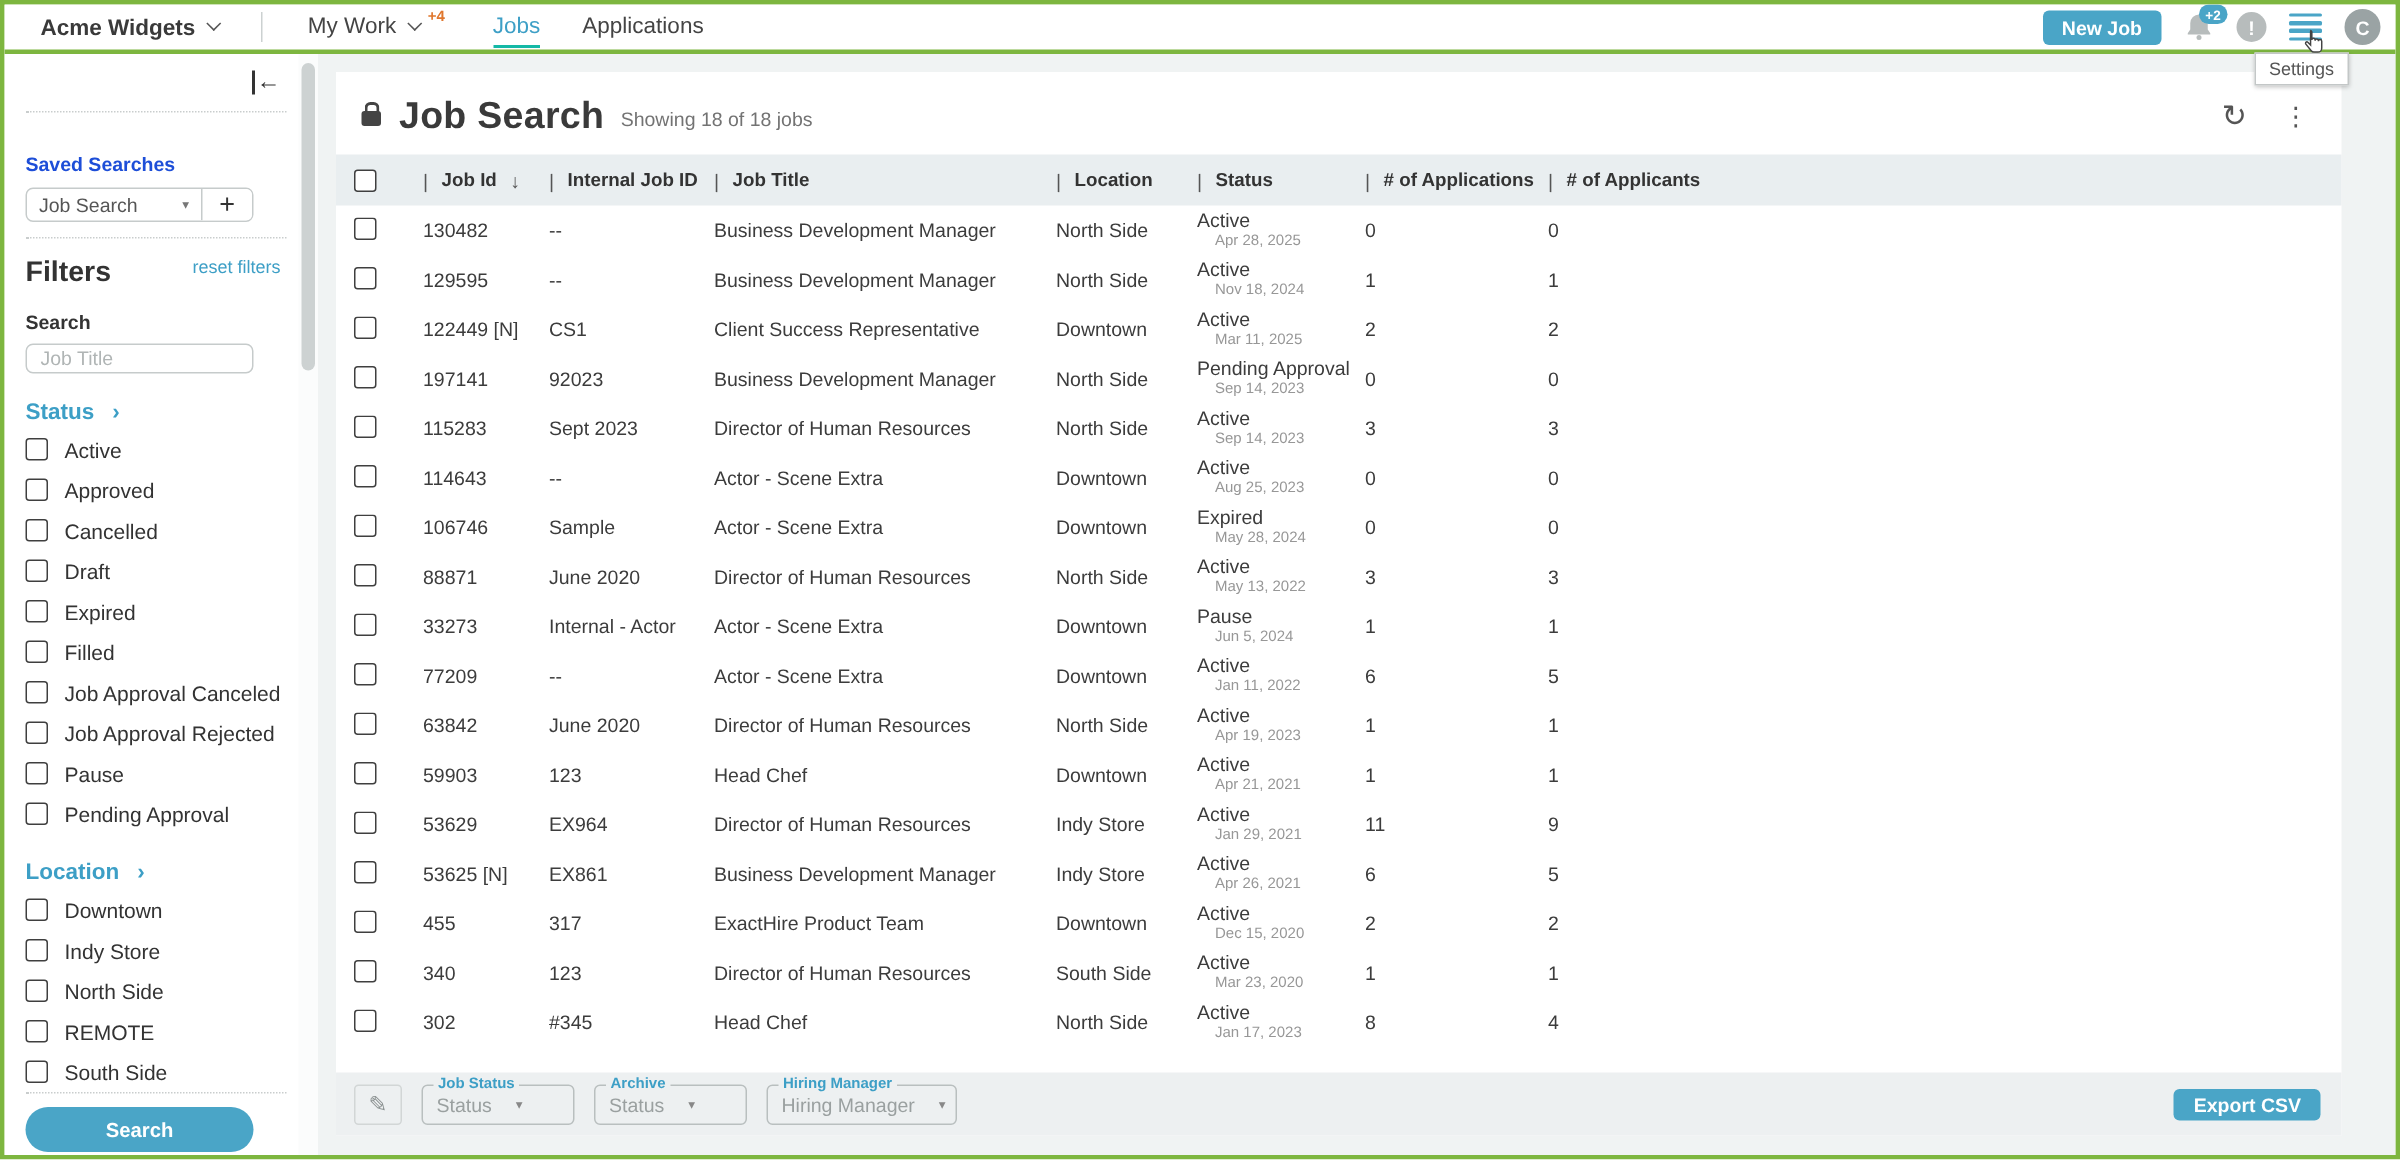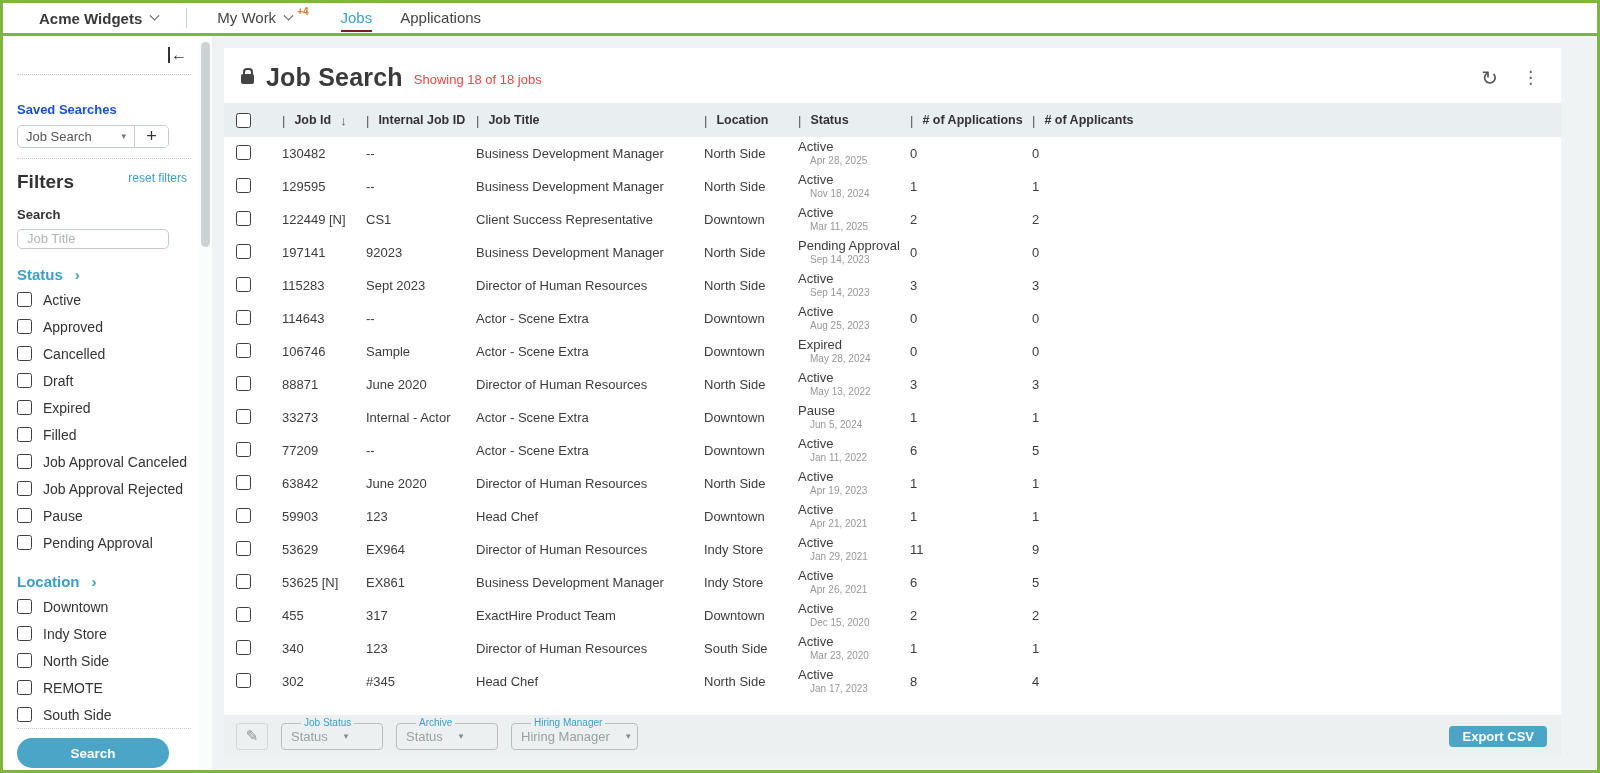--- a/index.html
+++ b/index.html
@@ -1,28 +1,28 @@
 <!DOCTYPE html>
 <html><head>
 <meta charset="utf-8">
 <style>
   * { box-sizing: border-box; margin: 0; padding: 0; }
   body { font-family: "Liberation Sans", "DejaVu Sans", sans-serif; background:#fff; }
   .frame { width:1600px; height:773px; border:3px solid #7db63f; display:flex; flex-direction:column; overflow:hidden; background:#fff; }
 
   
-  .topnav { height:30px; min-height:30px; background:#fff; display:flex; align-items:center; justify-content:space-between; padding:0 10px 0 36px; }
+  .topnav { height:30px; min-height:30px; background:#fff; display:flex; align-items:center; justify-content:space-between; padding:0 10px 0 24px; }
   .nav-left { display:flex; align-items:center; }
   .brand { display:flex; align-items:center; gap:9px; font-size:15px; font-weight:bold; color:#3a3a3a; cursor:pointer; }
   .chev { width:7px; height:7px; border-right:1.6px solid #555; border-bottom:1.6px solid #555; transform:rotate(45deg) translate(-2px,-2px); display:inline-block; }
   .nav-divider { width:1px; height:20px; background:#ccd1d1; margin:0 30px 0 28px; }
   .nav-item { display:flex; align-items:flex-start; gap:9px; font-size:15px; color:#444; margin-right:28px; cursor:pointer; position:relative; padding:4px 0 6px; }
   .nav-item .chev { margin-top:6px; }
   .sup-badge { color:#e0772e; font-size:10px; font-weight:bold; position:relative; top:-3px; left:-4px; }
-  .nav-item.active { color:#3d9fc6; border-bottom:2px solid #7f1d1d; padding-bottom:4px; }
+  .nav-item.active { color:#3d9fc6; border-bottom:2px solid #14b8a6; padding-bottom:4px; }
   .nav-right { display:flex; align-items:center; gap:15px; }
   .btn-teal { background:#4aa5c7; color:#fff; border:none; border-radius:4px; font-family:inherit; font-weight:bold; cursor:pointer; }
   .new-job { height:23px; padding:0 13px; font-size:13px; }
   .bell-wrap { position:relative; width:20px; height:20px; }
   .badge-pill { position:absolute; top:-5px; right:-9px; background:#4aa5c7; color:#fff; font-size:9px; font-weight:bold; padding:1.5px 4.5px; border-radius:8px; }
   .alert-circle { width:20px; height:20px; border-radius:50%; background:#b7bcbc; color:#fff; font-weight:bold; font-size:13px; display:flex; align-items:center; justify-content:center; }
   .menu-wrap { position:relative; width:22px; height:18px; display:flex; flex-direction:column; justify-content:space-between; cursor:pointer; }
   .menu-wrap .bar { height:2.4px; background:#4aa5c7; border-radius:1px; }
   .tooltip { position:absolute; top:26px; right:-18px; background:#fff; border:1px solid #c3c7c7; box-shadow:0 1px 3px rgba(0,0,0,.25); padding:3px 9px; font-size:12px; color:#555; white-space:nowrap; z-index:30; }
   .cursor { position:absolute; top:10px; left:8px; z-index:31; }
@@ -59,41 +59,41 @@
   .check-row .lbl { font-size:14px; color:#333; }
   .sb-bottom { margin-top:auto; }
   .sb-search-btn { width:152px; height:30px; border-radius:15px; font-size:13.5px; margin:9px 0 2px; }
 
   
   .card { background:#fff; flex:1; display:flex; flex-direction:column; min-height:0; }
   .card-head { display:flex; align-items:center; padding:15px 14px 9px 17px; }
   .lock { width:13px; height:10px; background:#444; border-radius:2px; position:relative; margin:3px 2px 0 0; }
   .lock::before { content:''; position:absolute; top:-6px; left:1.5px; width:6px; height:7px; border:2px solid #444; border-bottom:none; border-radius:4px 4px 0 0; }
   .page-title { font-size:25px; font-weight:bold; color:#3a3a3a; margin-left:10px; letter-spacing:.2px; }
-  .subtitle { font-size:13px; color:#ef4444; margin-left:11px; align-self:flex-end; padding-bottom:5px; }
+  .subtitle { font-size:13px; color:#737373; margin-left:11px; align-self:flex-end; padding-bottom:5px; }
   .head-spacer { flex:1; }
   .refresh-icon { font-size:20px; color:#555; margin-right:24px; cursor:pointer; }
   .kebab-icon { font-size:17px; color:#555; margin-right:8px; cursor:pointer; letter-spacing:0; }
 
   .grid { display:grid; grid-template-columns:46px 84px 110px 228px 94px 112px 122px 1fr; align-items:center; padding-left:12px; }
   .thead { background:#e9eef0; height:34px; min-height:34px; font-size:12.5px; font-weight:bold; color:#333; margin-top:2px; }
   .th { display:flex; align-items:center; gap:9px; }
   .pipe { color:#555; font-weight:normal; font-size:13px; }
   .sort { font-size:13px; color:#555; font-weight:normal; }
   .rows { flex:1; overflow:hidden; }
   .row { height:33px; font-size:13px; color:#3c3c3c; }
   .cell { overflow:hidden; white-space:nowrap; }
   .status-cell { line-height:1.15; }
   .status-cell .st { font-size:13px; color:#3c3c3c; }
   .status-cell .dt { font-size:10px; color:#979797;margin-left:12px; }
 
   .card-foot { height:42px; min-height:42px; background:#edf0f1; display:flex; align-items:center; gap:13px; padding:0 14px 0 12px; }
   .pencil-btn { width:32px; height:27px; border:1px solid #d2d6d6; border-radius:3px; background:transparent; color:#8a9090; font-size:15px; cursor:pointer; }
   .foot-select { position:relative; height:27px; border:1px solid #b9bfbf; border-radius:4px; display:flex; align-items:center; padding:0 7px 0 9px; font-size:13px; color:#9aa0a0; background:transparent; cursor:pointer; }
-  .foot-select .fl { position:absolute; top:-7px; left:7px; font-size:10px; color:#3d9fc6; background:#edf0f1; padding:0 3px; font-weight:normal;margin-left:12px; }
+  .foot-select .fl { position:absolute; top:-7px; left:7px; font-size:10px; color:#3d9fc6; background:#edf0f1; padding:0 3px; font-weight:bold; }
   .foot-select .caret { font-size:9px; color:#888; margin-left:16px; }
   .export-btn { margin-left:auto; height:21px; padding:0 13px; font-size:13px; }
 </style>
 </head>
 <body>
 
 <div class="frame">
 
   <header class="topnav">
     <div class="nav-left">
@@ -106,20 +106,42 @@
         <span>My Work</span>
         <span class="chev"></span>
         <span class="sup-badge">+4</span>
       </div>
       <div class="nav-item active">
         <span>Jobs</span>
       </div>
       <div class="nav-item">
         <span>Applications</span>
       </div>
+    </div>
+    <div class="nav-right">
+      <button class="btn-teal new-job">New Job</button>
+      <div class="bell-wrap">
+        <svg width="20" height="20" viewBox="0 0 24 24">
+          <path fill="#b7bcbc" d="M12 2a7 7 0 0 0-7 7v5l-2 3v1h18v-1l-2-3V9a7 7 0 0 0-7-7z"></path>
+          <circle cx="12" cy="20.3" r="2" fill="#b7bcbc"></circle>
+        </svg>
+        <span class="badge-pill">+2</span>
+      </div>
+      <div class="alert-circle">!</div>
+      <div class="menu-wrap">
+        <span class="bar"></span>
+        <span class="bar"></span>
+        <span class="bar"></span>
+        <span class="bar"></span>
+        <svg class="cursor" width="17" height="22" viewBox="0 0 24 30">
+          <path fill="#fff" stroke="#444" stroke-width="1.4" d="M9 3v12l-2.6-2.6c-.8-.8-2.1-.2-2.1.9 0 .3.1.6.3.9l5 6.2c.6.8 1.6 1.3 2.6 1.3h3.6c2 0 3.7-1.7 3.7-3.7v-6.5c0-.9-.7-1.6-1.6-1.6-.8 0-1.5.7-1.5 1.6v-.6c0-.9-.7-1.6-1.6-1.6-.8 0-1.5.7-1.5 1.6v-.6c0-.9-.7-1.6-1.6-1.6-.8 0-1.5.7-1.5 1.6V3c0-.9-.7-1.6-1.6-1.6C9.7 1.4 9 2.1 9 3z"></path>
+        </svg>
+        <div class="tooltip">Settings</div>
+      </div>
+      <div class="avatar">C</div>
     </div>
   </header>
 
   <div class="green-rule"></div>
 
   <div class="content">
     <aside class="sidebar">
       <div class="collapse-row">
         <span class="collapse-icon">←</span>
       </div>

